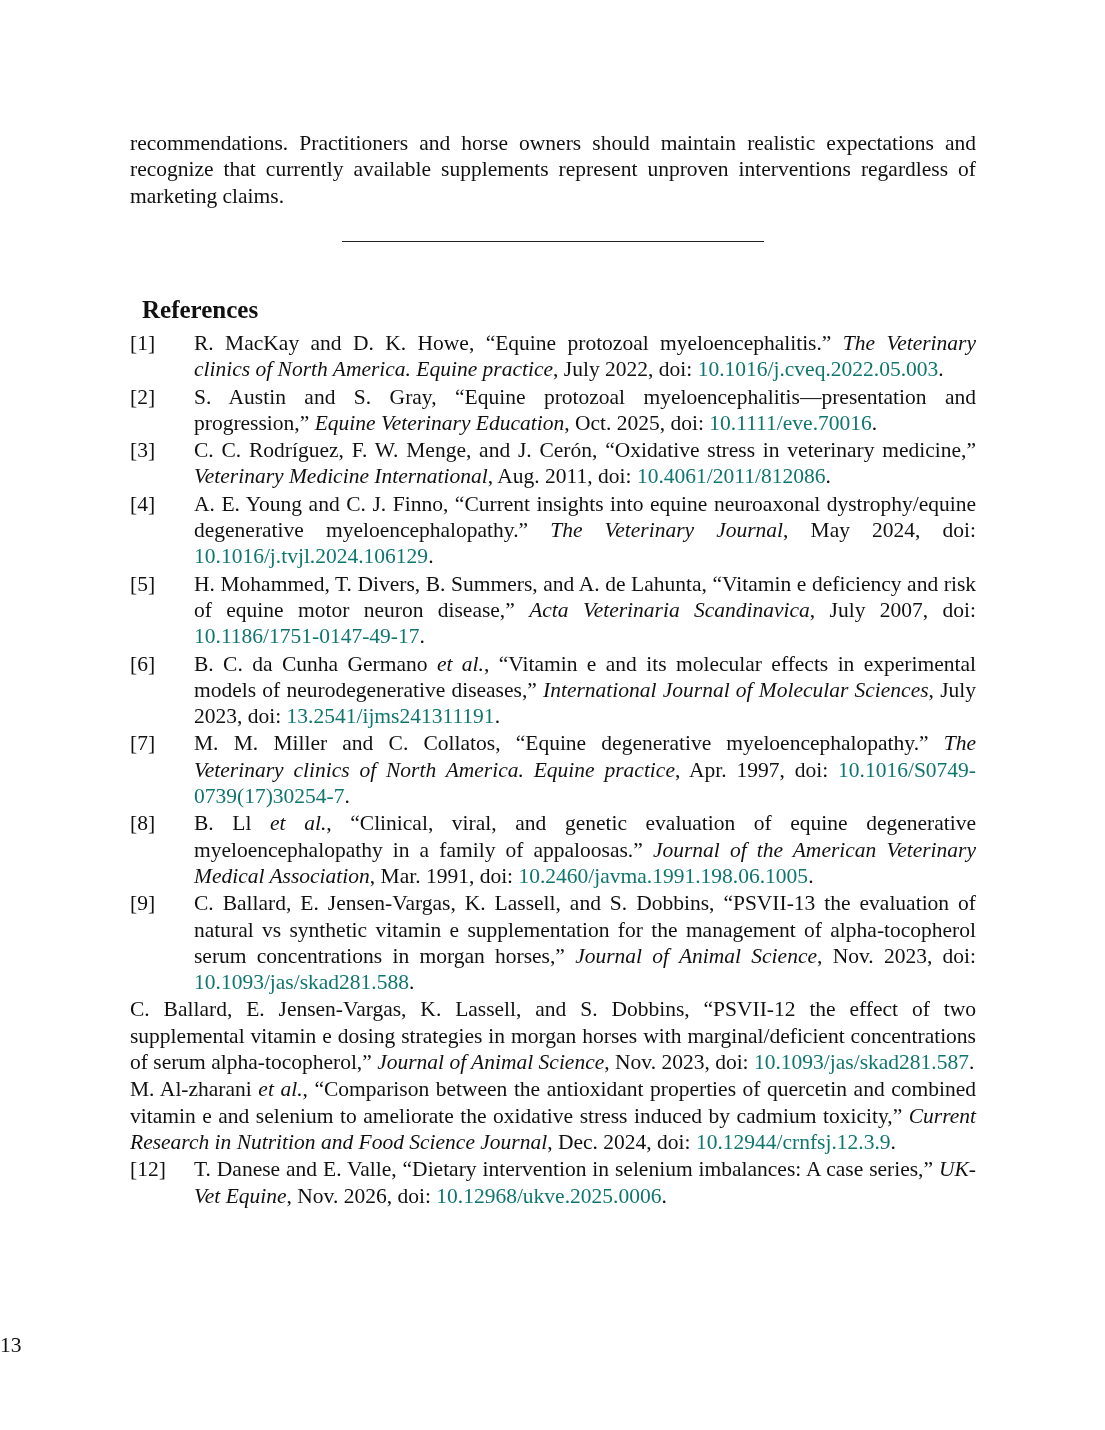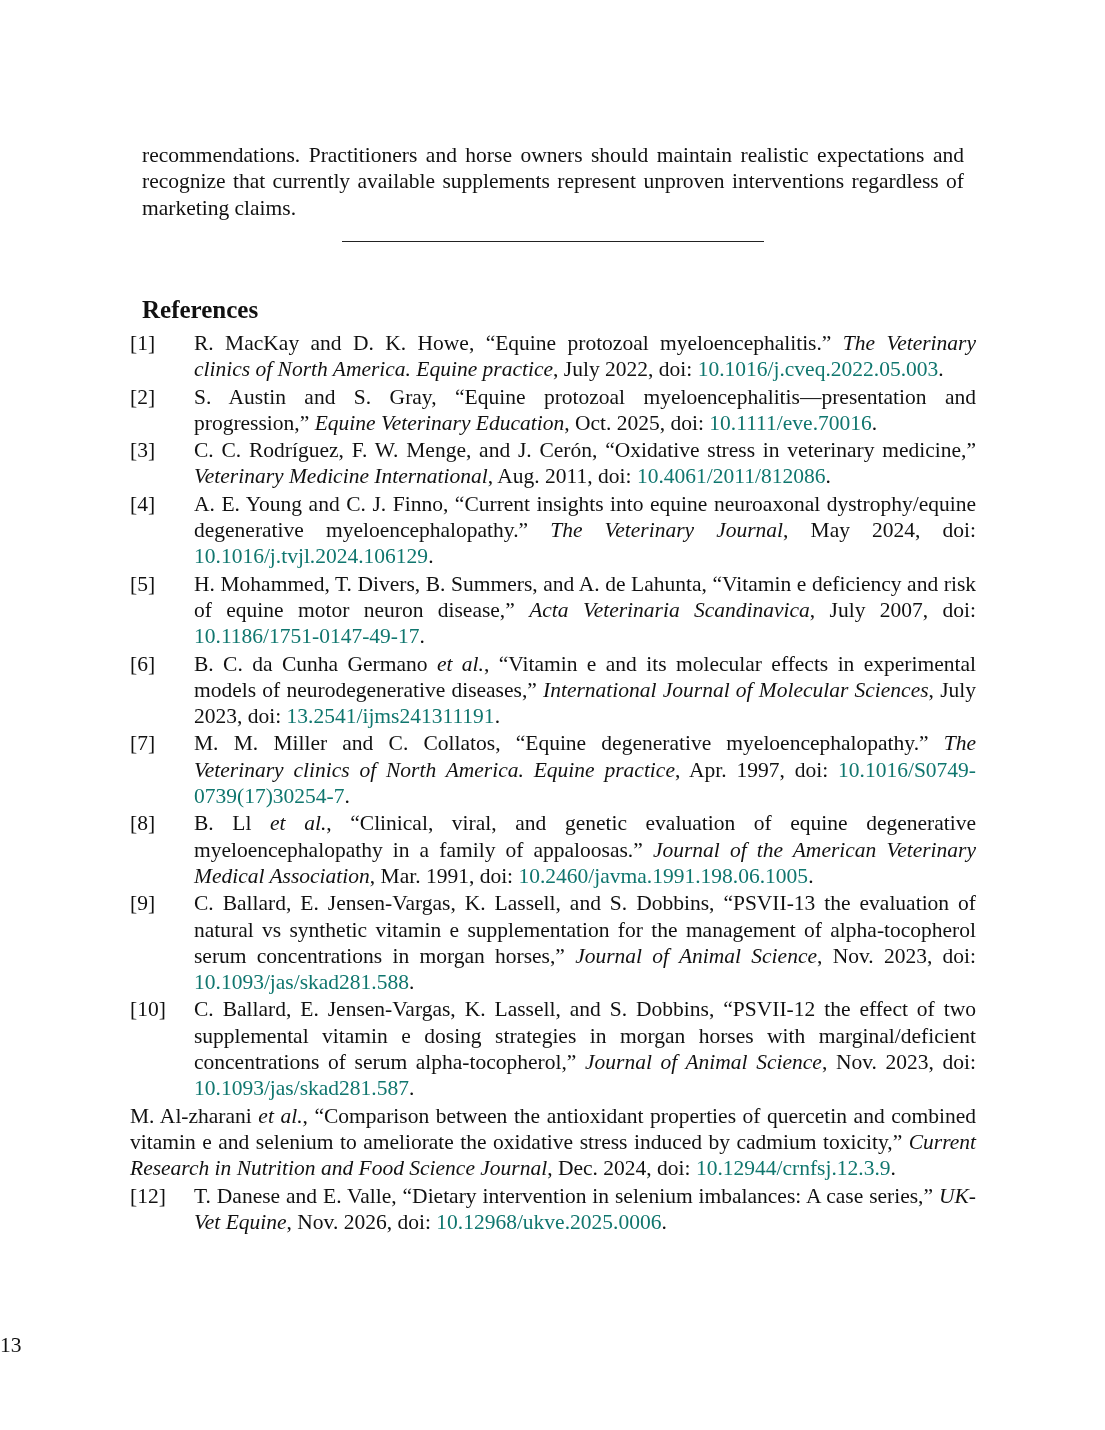--- a/index.html
+++ b/index.html
@@ -1,19 +1,19 @@
 <!DOCTYPE html>
 <html><head>
 <meta charset="utf-8">
 <style>
   html, body { margin:0; padding:0; background:#ffffff; }
   body { width:1105px; height:1430px; position:relative; overflow:hidden;
          font-family:"Liberation Serif","DejaVu Serif",serif; color:#111; }
   .page { position:absolute; left:130px; top:130px; width:846px; }
-  .para { font-size:21.5px; line-height:26.3px; text-align:justify; margin:12px; }
+  .para { font-size:21.5px; line-height:26.3px; text-align:justify; margin:0; }
   .rule { position:absolute; left:342px; top:241px; width:422px; height:0; border-top:1.3px solid #222; }
   .heading { position:absolute; left:130px; top:284px; font-size:25px; font-weight:bold; margin:12px; }
   .refs { position:absolute; left:130px; top:330px; width:846px; margin:0; padding:0; list-style:none; }
   .ref { display:flex; font-size:21.5px; line-height:26.3px; margin:0 0 1px 0; }
   .ref .num { width:64px; flex:none; }
   .ref .body { flex:1; text-align:justify; }
   .ref .journal, .ref .etal { font-style:italic; }
   .ref a.doi { color:#0f766e; text-decoration:none; }
   .pagenum { position:absolute; left:0; width:1105px; top:1333px; text-align:left; font-size:21.5px; }
 </style>
@@ -59,21 +59,20 @@
   </li>
   <li class="ref">
     <span class="num">[8]</span>
     <span class="body"><span>B. Ll </span><span class="etal">et al.</span><span>, “Clinical, viral, and genetic evaluation of equine degenerative myeloencephalopathy in a family of appaloosas.” </span><span class="journal">Journal of the American Veterinary Medical Association</span><span>, Mar. 1991, doi: </span><a class="doi" href="#">10.2460/javma.1991.198.06.1005</a><span>.</span></span>
   </li>
   <li class="ref">
     <span class="num">[9]</span>
     <span class="body"><span>C. Ballard, E. Jensen-Vargas, K. Lassell, and S. Dobbins, “PSVII-13 the evaluation of natural vs synthetic vitamin e supplementation for the management of alpha-tocopherol serum concentrations in morgan horses,” </span><span class="etal"></span><span></span><span class="journal">Journal of Animal Science</span><span>, Nov. 2023, doi: </span><a class="doi" href="#">10.1093/jas/skad281.588</a><span>.</span></span>
   </li>
   <li class="ref">
-    <span class="num">[10]</span>
     <span class="body"><span>C. Ballard, E. Jensen-Vargas, K. Lassell, and S. Dobbins, “PSVII-12 the effect of two supplemental vitamin e dosing strategies in morgan horses with marginal/deficient concentrations of serum alpha-tocopherol,” </span><span class="etal"></span><span></span><span class="journal">Journal of Animal Science</span><span>, Nov. 2023, doi: </span><a class="doi" href="#">10.1093/jas/skad281.587</a><span>.</span></span>
   </li>
   <li class="ref">
     <span class="body"><span>M. Al-zharani </span><span class="etal">et al.</span><span>, “Comparison between the antioxidant properties of quercetin and combined vitamin e and selenium to ameliorate the oxidative stress induced by cadmium toxicity,” </span><span class="journal">Current Research in Nutrition and Food Science Journal</span><span>, Dec. 2024, doi: </span><a class="doi" href="#">10.12944/crnfsj.12.3.9</a><span>.</span></span>
   </li>
   <li class="ref">
     <span class="num">[12]</span>
     <span class="body"><span>T. Danese and E. Valle, “Dietary intervention in selenium imbalances: A case series,” </span><span class="etal"></span><span></span><span class="journal">UK-Vet Equine</span><span>, Nov. 2026, doi: </span><a class="doi" href="#">10.12968/ukve.2025.0006</a><span>.</span></span>
   </li>
 </ol>

